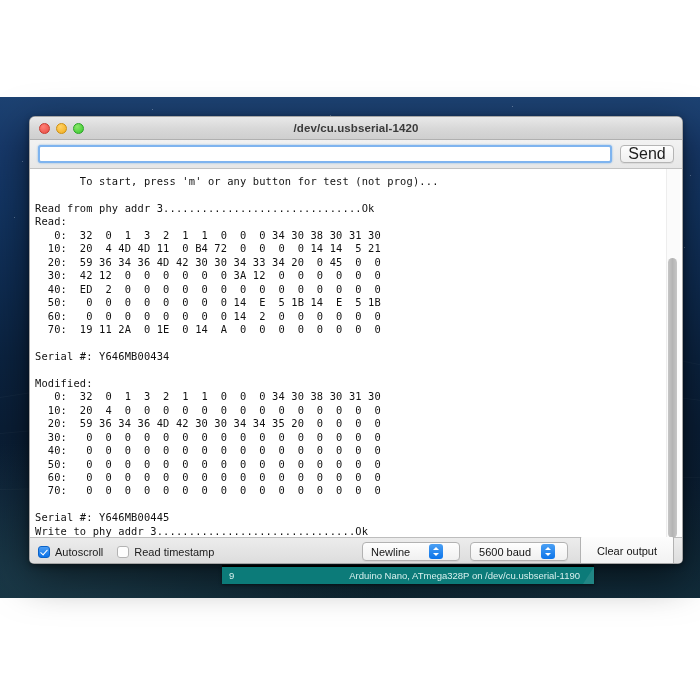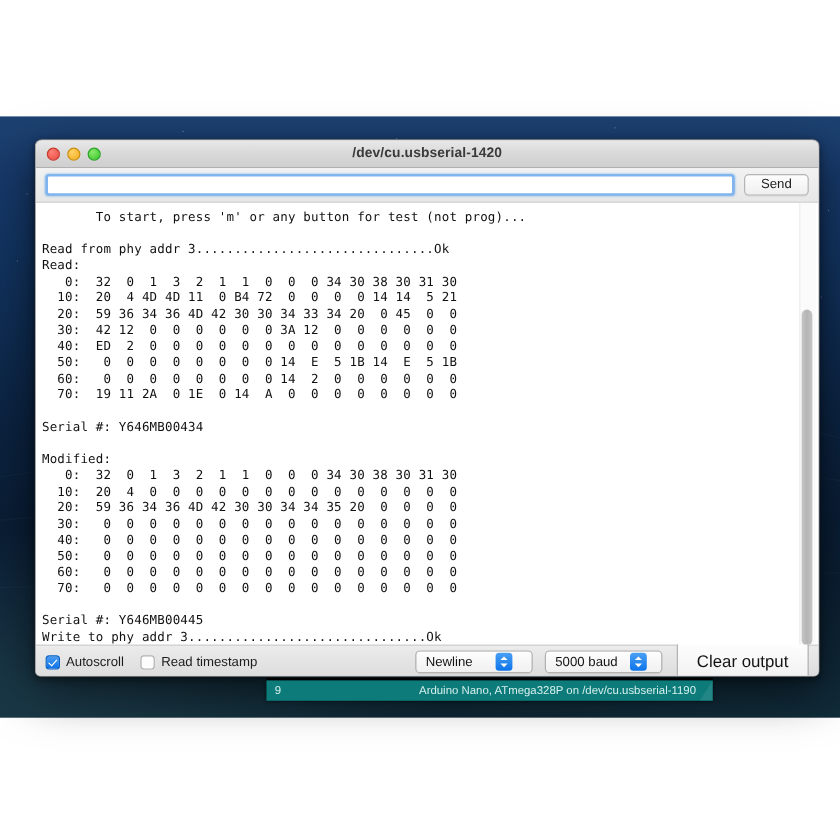--- a/index.html
+++ b/index.html
@@ -99,21 +99,21 @@
     padding: 0 3px;
     outline: none;
     line-height: 14px;
   }
   #send-button {
     width: 54px; height: 18px;
     background: linear-gradient(180deg,#fdfdfd,#efefef);
     border: 1px solid #b5b5b5;
     border-radius: 4px;
     font-family: "Liberation Sans", sans-serif;
-    font-size: 11px;
+    font-size: 16px;
     color: #1d1d1d;
     line-height: 16px;
     text-align: center;
     box-shadow: 0 1px 0 rgba(0,0,0,.06);
     cursor: default;
     padding: 0;
   }
   
   #console-wrap {
     position: relative;
@@ -209,21 +209,21 @@
   #popup-line   { width: 98px; }
   #popup-baud   { width: 98px; }
   #clear-button {
     height: 35px;
     min-width: 84px;
     margin-left: 12px;
     background: linear-gradient(180deg,#fefefe,#f0f0f0);
     border: 1px solid #b2b2b2;
     border-radius: 4px;
     font-family: "Liberation Sans", sans-serif;
-    font-size: 14px;
+    font-size: 11px;
     color: #141414;
     line-height: 17px;
     text-align: center;
     box-shadow: 0 1px 0 rgba(0,0,0,.05);
     cursor: default;
     padding: 0 16px;
   }
   
   #statusbar {
     position: absolute;
@@ -337,21 +337,21 @@
       </div>
       <div class="spacer"></div>
 
       <div class="popup" id="popup-line">
         <span class="pv">Newline</span>
         <span class="psp"></span>
         <span class="arrows"></span>
       </div>
 
       <div class="popup" id="popup-baud">
-        <span class="pv">5000 baud</span>
+        <span class="pv">5600 baud</span>
         <span class="psp"></span>
         <span class="arrows"></span>
       </div>
 
       <button id="clear-button">Clear output</button>
     </div>
   </div>
 
   <div id="statusbar">
     <span id="status-left">9</span>

